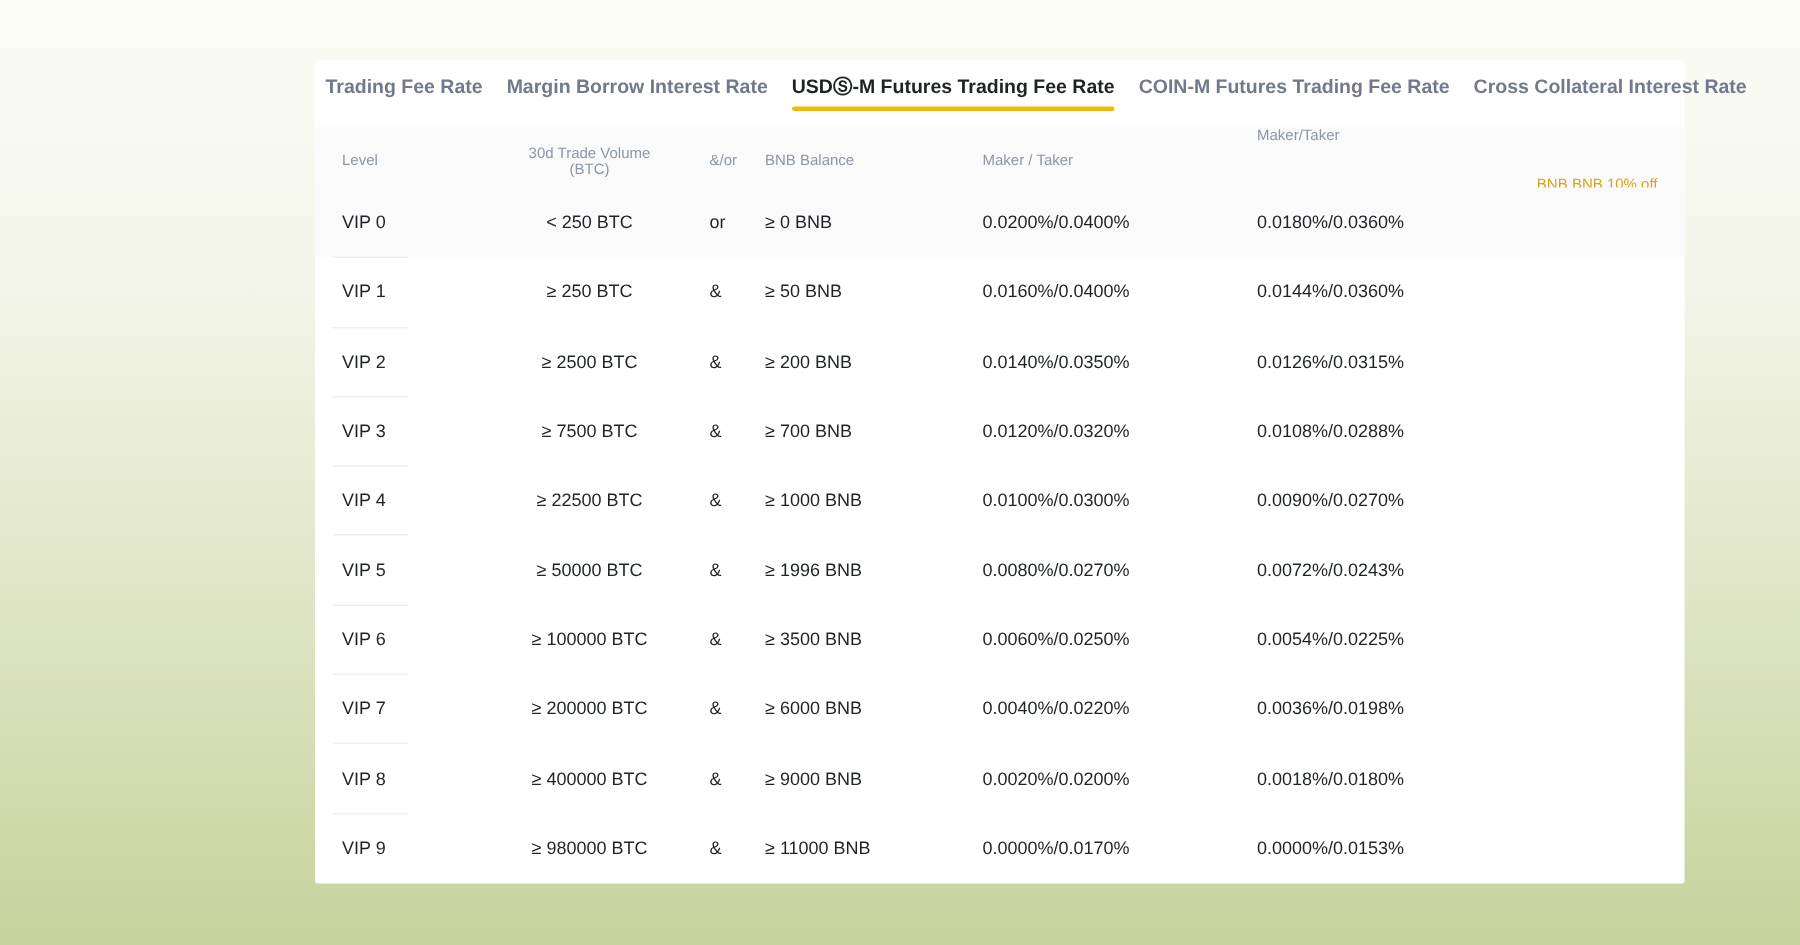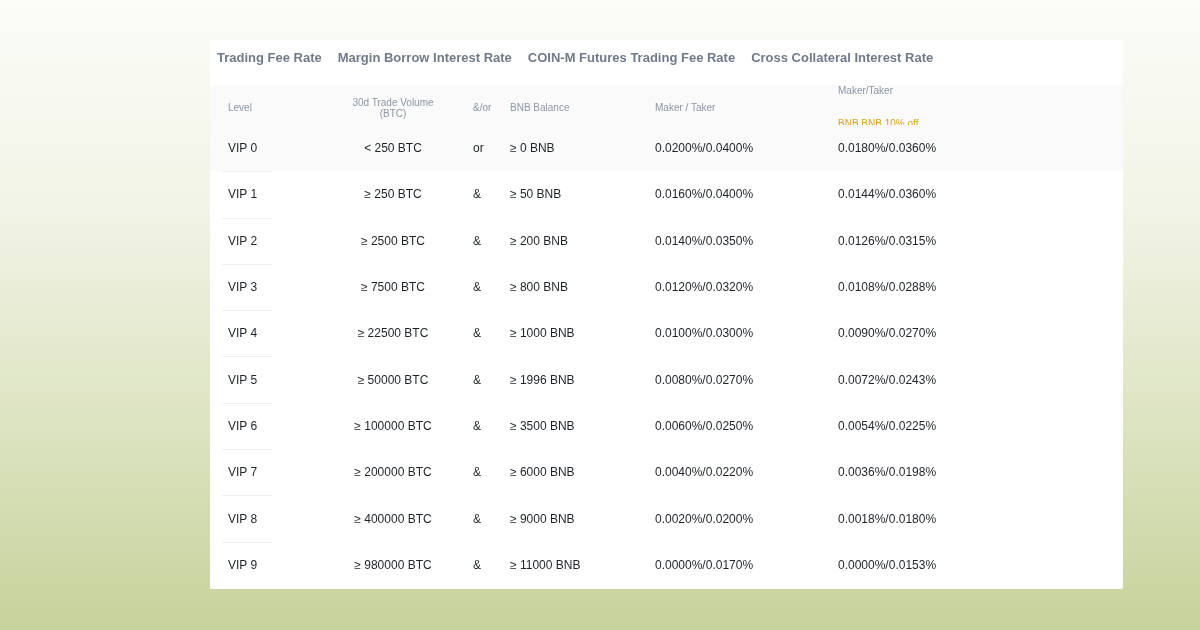--- a/index.html
+++ b/index.html
@@ -38,31 +38,32 @@
     height: 46.3px; position: relative;
     color: var(--body_text, #1E2329); font-size: 12px; font-weight: 500;
   }
   .trow.highlight { background: var(--row_highlight, #FAFAFA); }
   .trow:not(:first-child)::before {
     content: ""; position: absolute; top: 0; left: 12px; width: 50px; height: 1px;
     background: var(--divider, #EDEFF2);
   }
   .c-volume { text-align: center; }
   .c-andor { padding-left: 27px; }
-  .c-mtb .gold { color: var(--accent_text, #C99400); margin-top: 21px; }
+  .c-mtb .gold { color: var(--accent_text, #C99400); margin-top: 21px; text-align: right; }
   .thead .c-mtb div { line-height: 12px; }
 </style>
 </head>
 <body>
 
 <div class="card">
 
   <div class="tabs">
     <div class="tab">Trading Fee Rate</div>
     <div class="tab">Margin Borrow Interest Rate</div>
+    <div class="tab active">USDⓈ-M Futures Trading Fee Rate</div>
     <div class="tab">COIN-M Futures Trading Fee Rate</div>
     <div class="tab">Cross Collateral Interest Rate</div>
   </div>
 
   <div class="grid thead">
     <div class="c-level">Level</div>
     <div class="c-volume">30d Trade Volume (BTC)</div>
     <div class="c-andor">&amp;/or</div>
     <div class="c-bnb">BNB Balance</div>
     <div class="c-mt">Maker / Taker</div>
@@ -97,21 +98,21 @@
     <div class="c-andor">&amp;</div>
     <div class="c-bnb">≥ 200 BNB</div>
     <div class="c-mt">0.0140%/0.0350%</div>
     <div class="c-mtb">0.0126%/0.0315%</div>
   </div>
 
   <div class="grid trow">
     <div class="c-level">VIP 3</div>
     <div class="c-volume">≥ 7500 BTC</div>
     <div class="c-andor">&amp;</div>
-    <div class="c-bnb">≥ 800 BNB</div>
+    <div class="c-bnb">≥ 700 BNB</div>
     <div class="c-mt">0.0120%/0.0320%</div>
     <div class="c-mtb">0.0108%/0.0288%</div>
   </div>
 
   <div class="grid trow">
     <div class="c-level">VIP 4</div>
     <div class="c-volume">≥ 22500 BTC</div>
     <div class="c-andor">&amp;</div>
     <div class="c-bnb">≥ 1000 BNB</div>
     <div class="c-mt">0.0100%/0.0300%</div>

